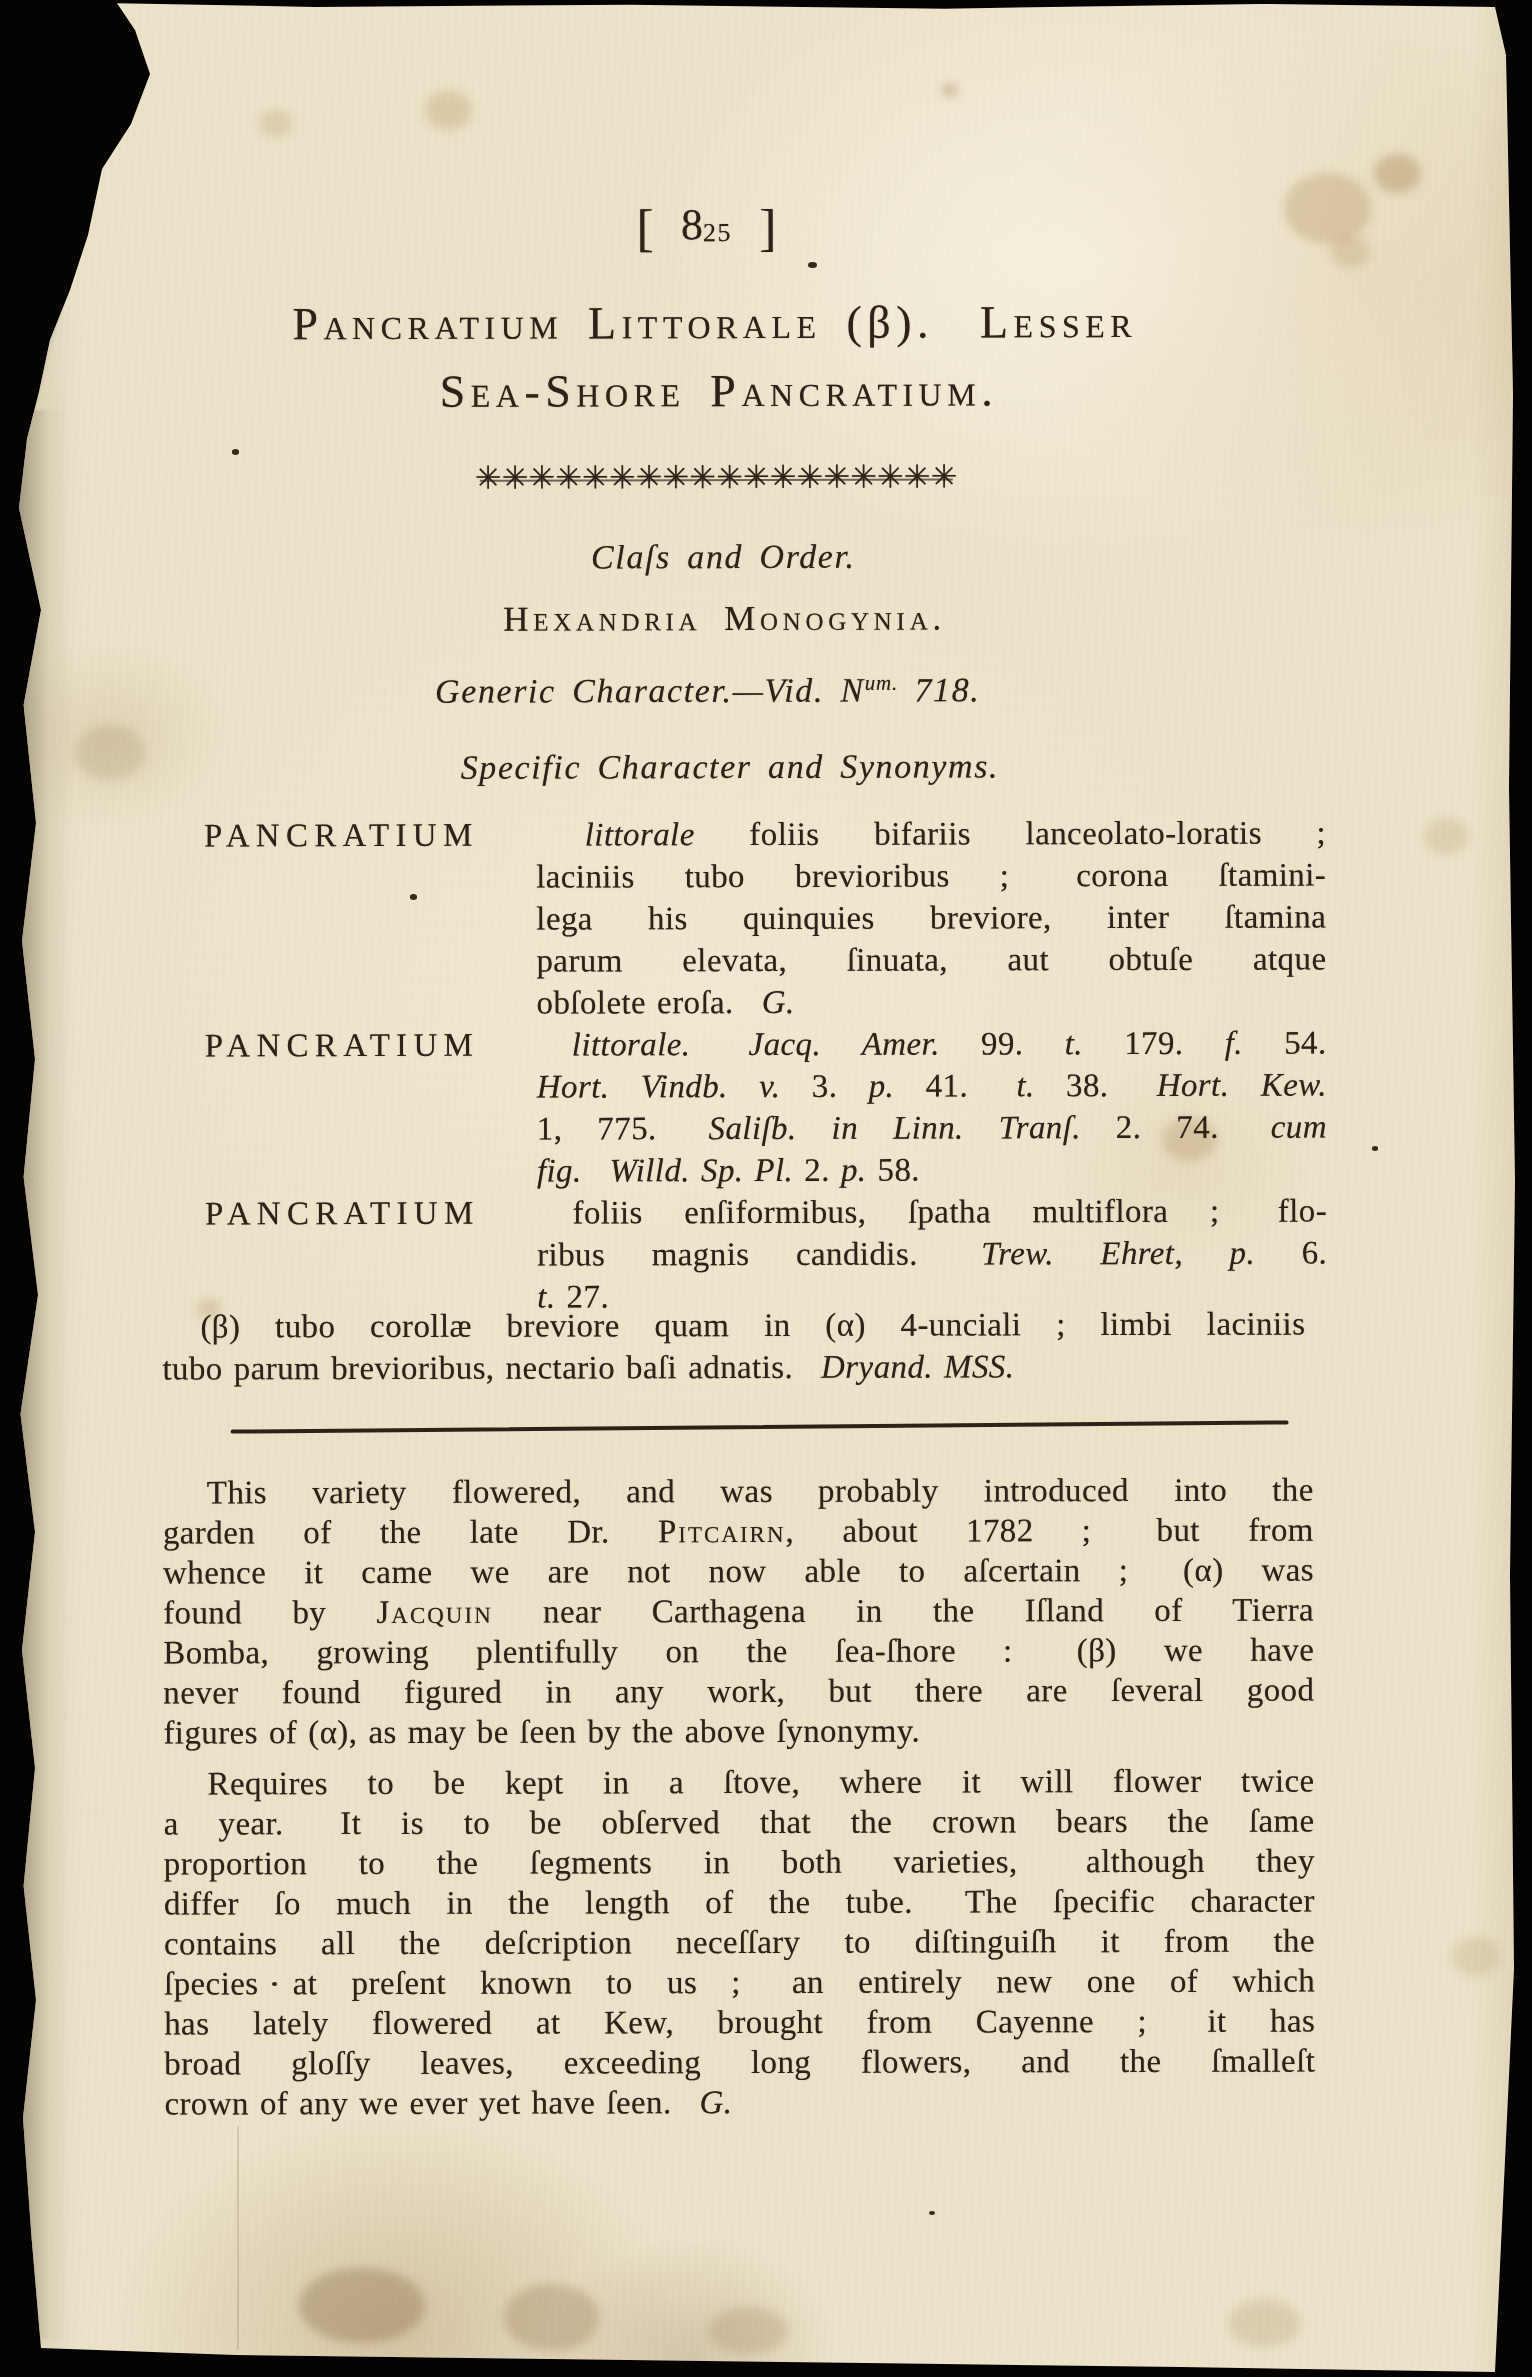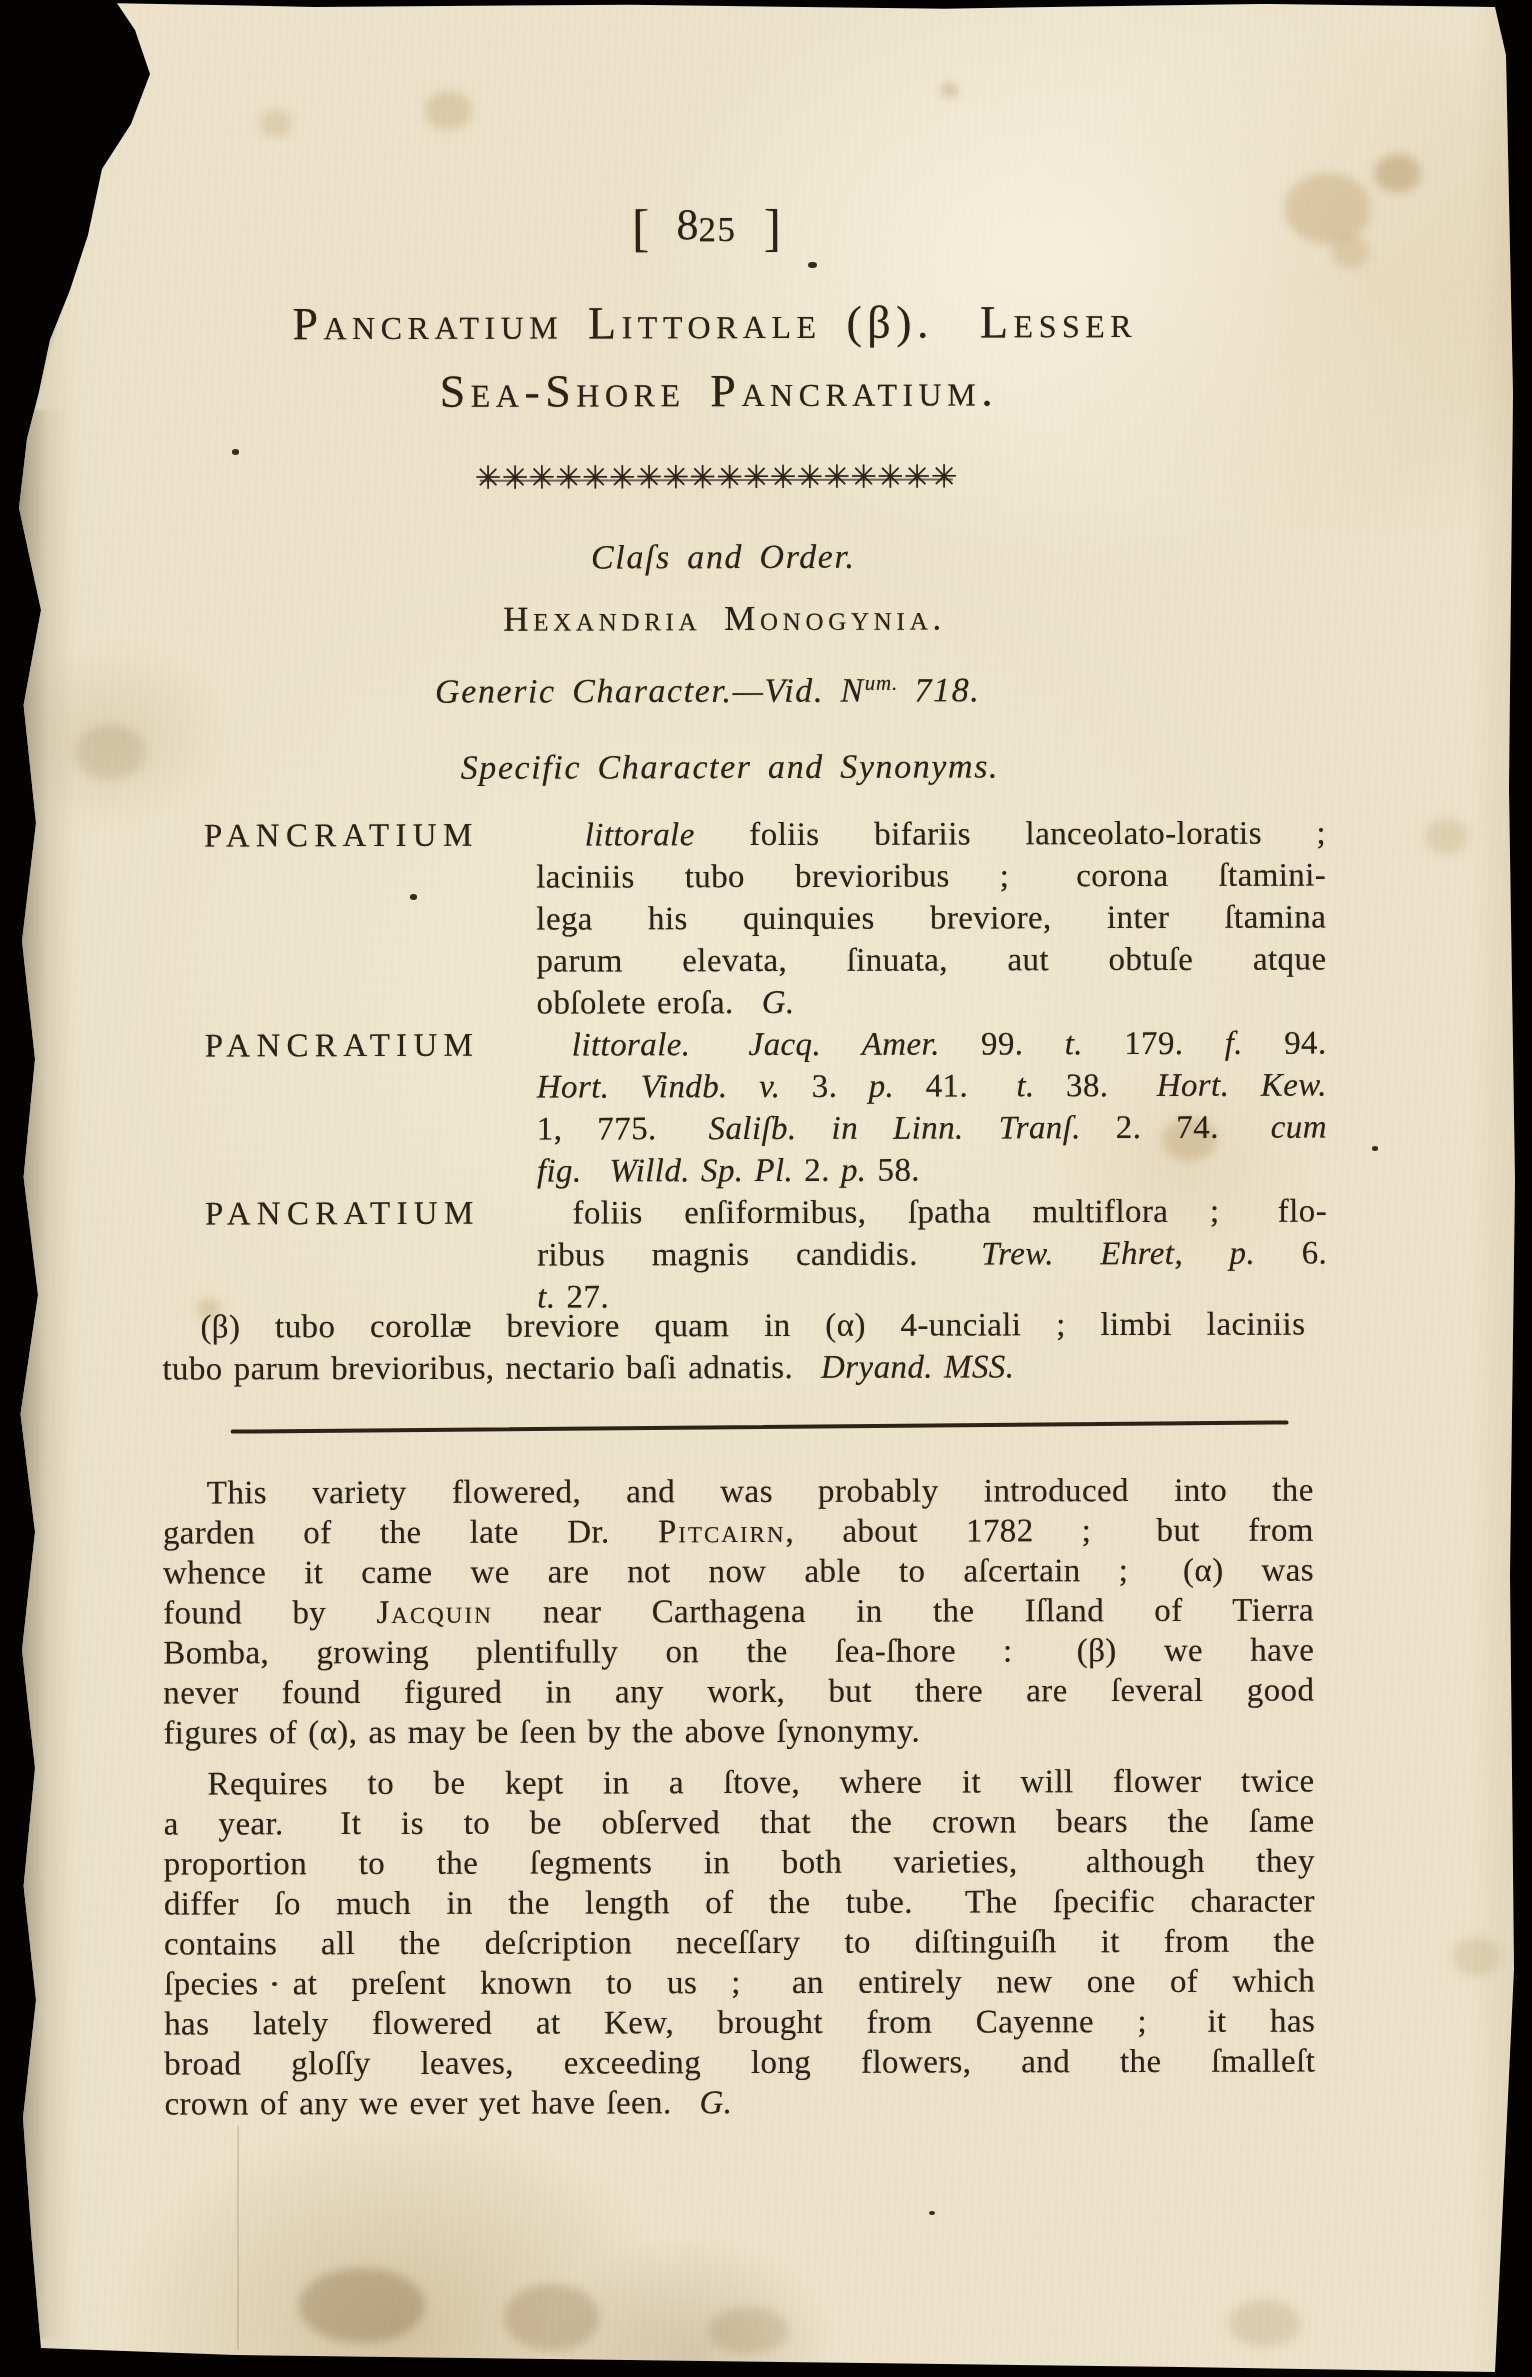--- a/index.html
+++ b/index.html
@@ -45,21 +45,21 @@
   .crease{position:absolute;left:237px;top:2126px;width:1.6px;height:224px;background:rgba(126,106,72,.22);}
 
   .content{position:absolute;inset:0;transform:rotate(-0.15deg);color:var(--ink);}
   .centered{position:absolute;transform:translateX(-50%);white-space:nowrap;
             text-shadow:0 0 0.9px rgba(45,34,24,.55);}
 
   
   #page-num{top:198px;left:709px;}
   #page-num .bracket{font-size:52px;vertical-align:-6.3px;}
   #page-num .num-big{font-size:44px;margin-left:27px;}
-  #page-num .num-small{font-size:35px;vertical-align:-2.4px;letter-spacing:1.6px;margin-right:27px;}
+  #page-num .num-small{font-size:26px;vertical-align:-2.4px;letter-spacing:1.6px;margin-right:27px;}
 
   
   .title-line{font-size:46px;letter-spacing:5.5px;word-spacing:7.9px;}
   #title1{top:296px;left:717px;}
   #title2{top:364px;left:721px;}
   .title-sc{font-variant:small-caps;}
   .title-beta{font-variant:normal;}
   .title-gap{display:inline-block;width:46px;}
 
   
@@ -153,21 +153,21 @@
 
       <div id="synonyms">
           <div class="entry">
             <div class="tline just"><span class="seg label">PANCRATIUM</span><span class="seg ital"> littorale</span><span class="seg rom"> foliis bifariis lanceolato-loratis ;</span></div>
             <div class="tline just hang"><span class="seg rom">laciniis tubo brevioribus ;  corona ſtamini-</span></div>
             <div class="tline just hang"><span class="seg rom">lega his quinquies breviore, inter ſtamina</span></div>
             <div class="tline just hang"><span class="seg rom">parum elevata, ſinuata, aut obtuſe atque</span></div>
             <div class="tline hang"><span class="seg rom">obſolete eroſa.  </span><span class="seg ital">G.</span></div>
           </div>
           <div class="entry">
-            <div class="tline just"><span class="seg label">PANCRATIUM</span><span class="seg ital"> littorale.  Jacq. Amer.</span><span class="seg rom"> 99. </span><span class="seg ital">t.</span><span class="seg rom"> 179. </span><span class="seg ital">f.</span><span class="seg rom"> 94.</span></div>
+            <div class="tline just"><span class="seg label">PANCRATIUM</span><span class="seg ital"> littorale.  Jacq. Amer.</span><span class="seg rom"> 99. </span><span class="seg ital">t.</span><span class="seg rom"> 179. </span><span class="seg ital">f.</span><span class="seg rom"> 54.</span></div>
             <div class="tline just hang"><span class="seg ital">Hort. Vindb. v.</span><span class="seg rom"> 3. </span><span class="seg ital">p.</span><span class="seg rom"> 41.  </span><span class="seg ital">t.</span><span class="seg rom"> 38.  </span><span class="seg ital">Hort. Kew.</span></div>
             <div class="tline just hang"><span class="seg rom">1, 775.  </span><span class="seg ital">Saliſb. in Linn. Tranſ.</span><span class="seg rom"> 2. 74.  </span><span class="seg ital">cum</span></div>
             <div class="tline hang"><span class="seg ital">fig.  Willd. Sp. Pl.</span><span class="seg rom"> 2. </span><span class="seg ital">p.</span><span class="seg rom"> 58.</span></div>
           </div>
           <div class="entry">
             <div class="tline just"><span class="seg label">PANCRATIUM</span><span class="seg rom"> foliis enſiformibus, ſpatha multiflora ;  flo-</span></div>
             <div class="tline just hang"><span class="seg rom">ribus magnis candidis.  </span><span class="seg ital">Trew. Ehret, p.</span><span class="seg rom"> 6.</span></div>
             <div class="tline hang"><span class="seg ital">t.</span><span class="seg rom"> 27.</span></div>
           </div>
         </div>

